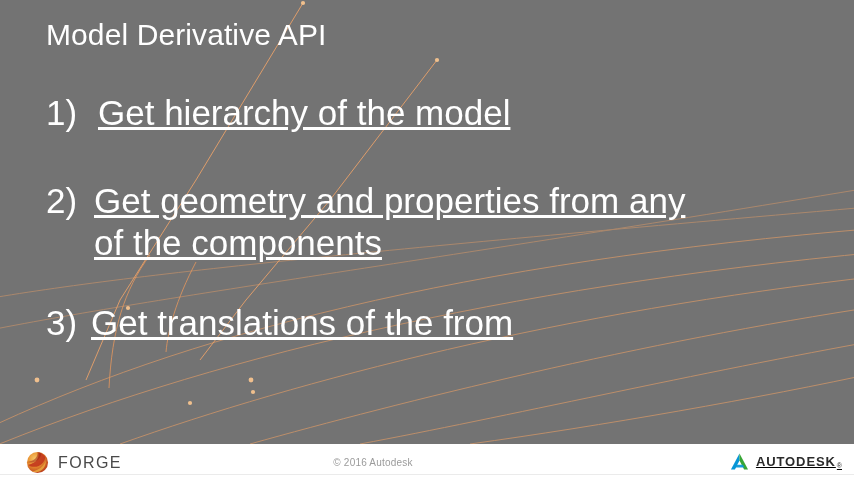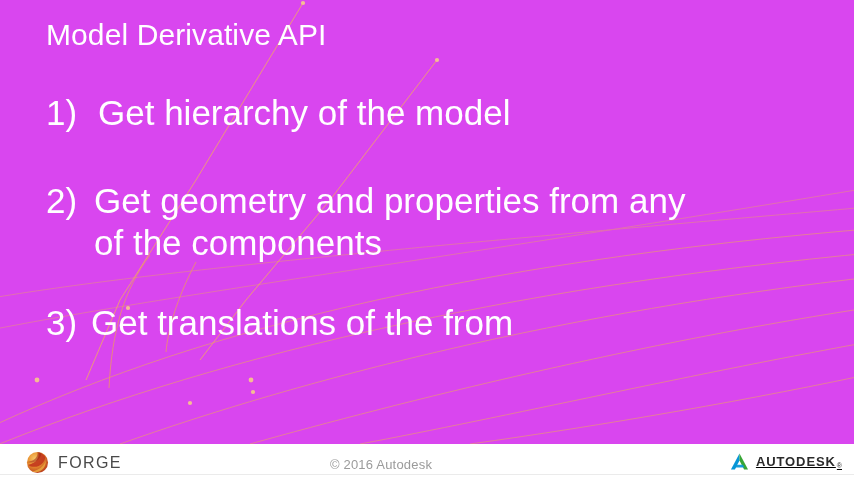--- a/index.html
+++ b/index.html
@@ -16,21 +16,21 @@
     background: #DF7828;
   }
 
   
   #stage {
     position: absolute;
     left: 0;
     top: 0;
     width: 854px;
     height: 444px;
-    background: #d946ef;
+    background: #737373;
     overflow: hidden;
   }
 
   
   #decor {
     position: absolute;
     left: 0;
     top: 0;
     width: 854px;
     height: 444px;
@@ -66,20 +66,21 @@
     font-weight: 400;
     margin-bottom: 26px;
   }
   .bullet-marker {
     flex: 0 0 auto;
     white-space: pre;
   }
   .bullet-text {
     flex: 1 1 auto;
     white-space: pre-line;
+    text-decoration: underline;
   }
   .bullet.b1 .bullet-marker { width: 52px; }
   .bullet.b2 .bullet-marker { width: 48px; }
   .bullet.b3 .bullet-marker { width: 45px; }
   .bullet.b1 { margin-bottom: 46px; }
   .bullet.b2 { margin-bottom: 38px; }
   .bullet.b3 { margin-bottom: 0; }
 
   
   #footer {
@@ -112,25 +113,25 @@
   }
   #forge-word {
     margin-left: 9px;
     font-size: 16px;
     font-weight: normal;
     letter-spacing: 1.4px;
     color: #4a4a4a;
   }
   #copyright {
     position: absolute;
-    left: 16px;
+    left: 8px;
     top: 13px;
     width: 730px;
     text-align: center;
-    font-size: 13px;
+    font-size: 10px;
     color: #9b9b9b;
     letter-spacing: 0.2px;
   }
   #autodesk-lockup {
     position: absolute;
     right: 12px;
     top: 8px;
     display: flex;
     align-items: center;
     text-decoration: underline;

